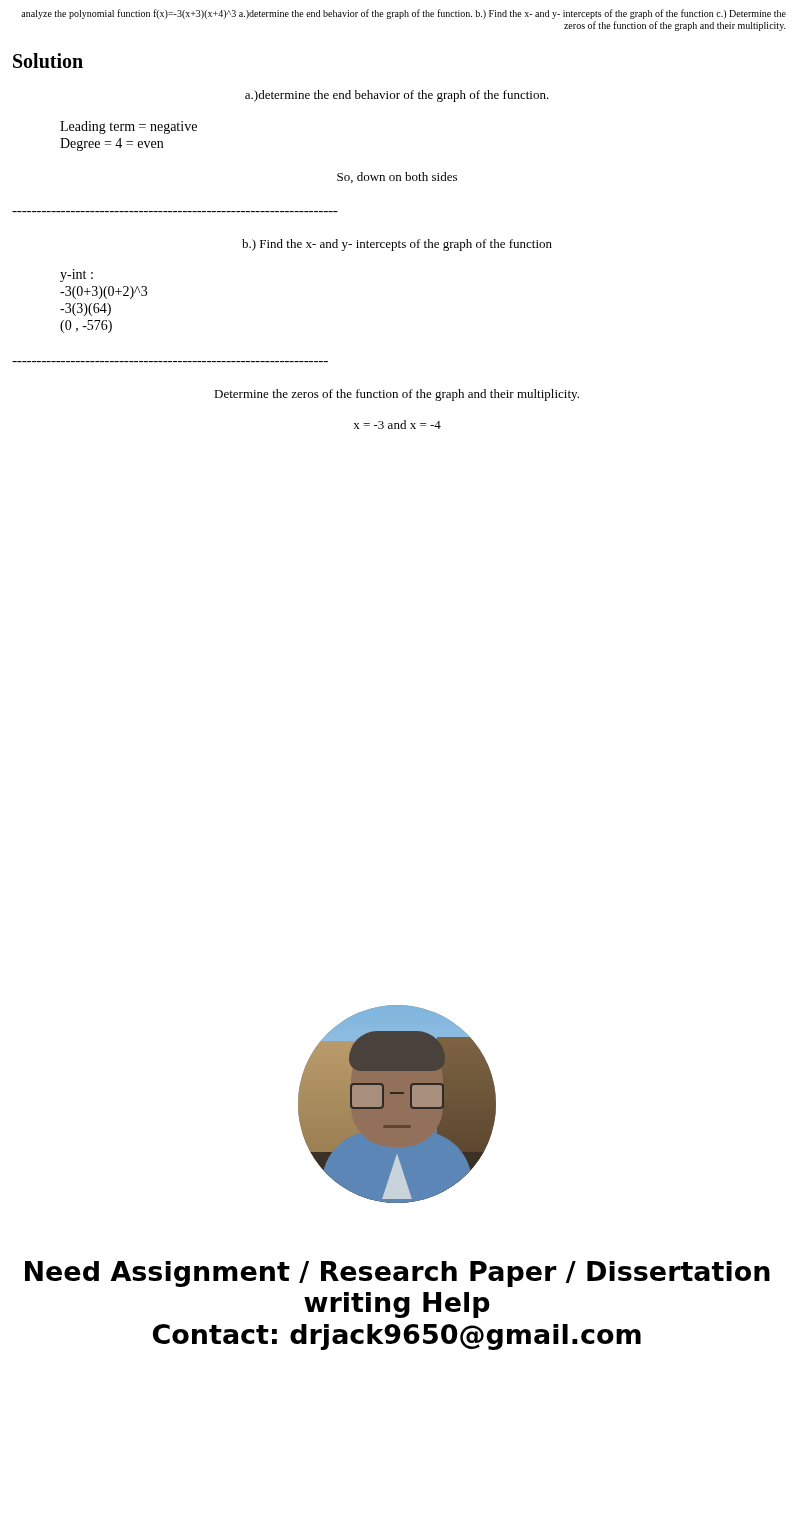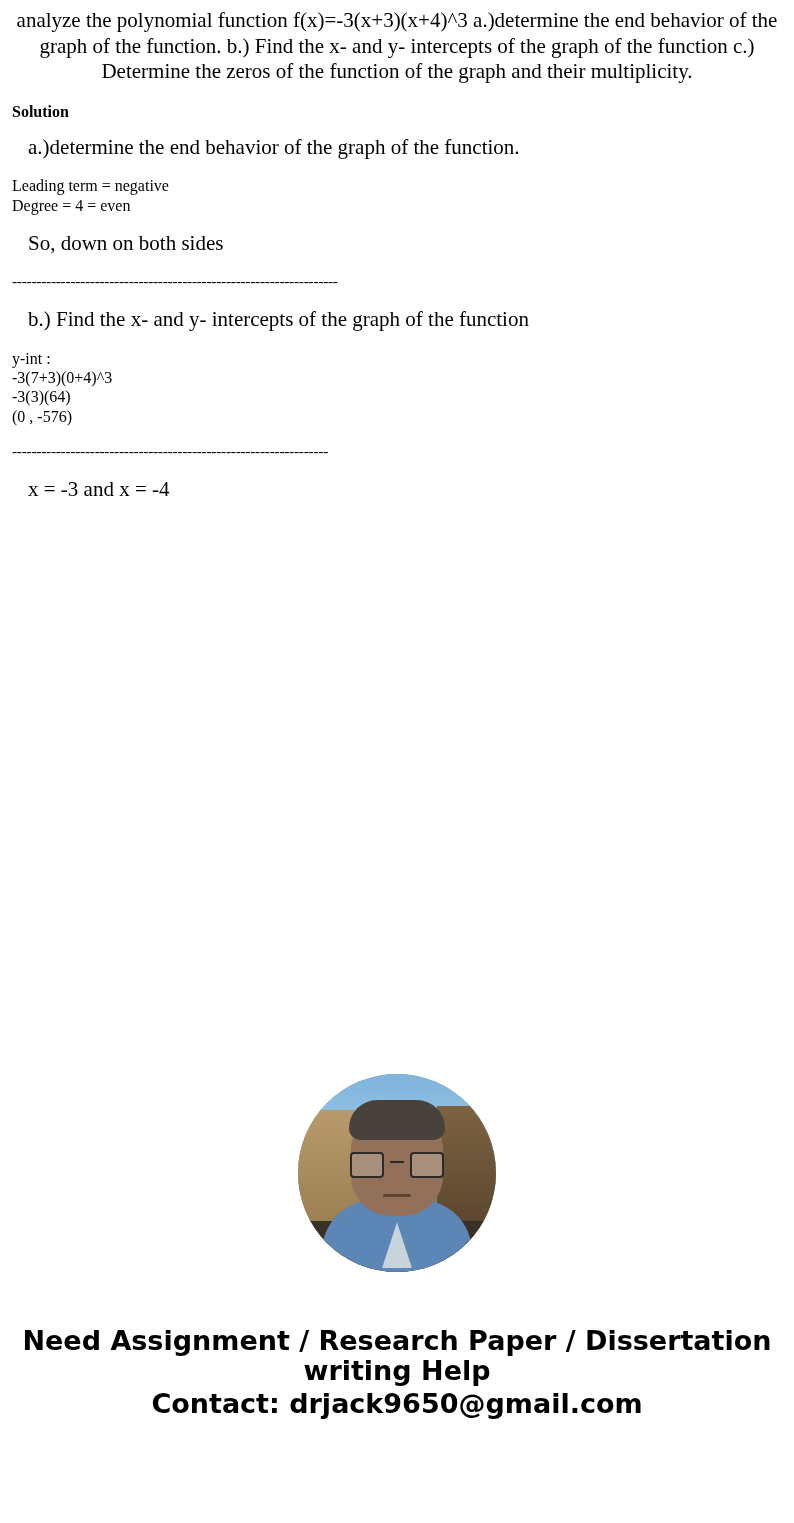--- a/index.html
+++ b/index.html
@@ -13,42 +13,44 @@
     font-family: "Liberation Serif", serif;
     color: #000000;
     position: relative;
   }
   .page {
     padding: 8px 8px 0 8px;
     box-sizing: border-box;
     width: 794px;
   }
   .question {
-    font-size: 21px;
+    font-size: 10px;
     line-height: 1.22;
-    text-align: center;
+    text-align: right;
     margin: 0 0 12px 0;
   }
   h2.solution-heading {
     font-family: "Liberation Serif", serif;
-    font-size: 16px;
+    font-size: 20px;
     font-weight: bold;
     margin: 18px 0 14px 4px;
   }
   .para {
-    font-size: 21px;
+    font-size: 13px;
     line-height: 1.22;
-    margin: 0 0 16px 20px;
+    margin: 0 0 16px 0;
+    text-align: center;
   }
   .lines {
     margin: 0 0 16px 4px;
   }
   .lines div {
-    font-size: 16px;
+    font-size: 14px;
     line-height: 1.2;
+    margin-left: 48px;
   }
   .divider {
     font-size: 15.5px;
     line-height: 1.22;
     margin: 0 0 16px 4px;
     letter-spacing: -0.3px;
     white-space: nowrap;
     overflow: hidden;
   }
   .spacer {
@@ -206,27 +208,28 @@
 
   <p class="para">So, down on both sides</p>
 
   <div class="divider">-------------------------------------------------------------------</div>
 
   <p class="para">b.) Find the x- and y- intercepts of the graph of the function</p>
 
 
   <div class="lines">
     <div>y-int :</div>
-    <div>-3(7+3)(0+4)^3</div>
+    <div>-3(0+3)(0+2)^3</div>
     <div>-3(3)(64)</div>
     <div>(0 , -576)</div>
   </div>
 
   <div class="divider">-----------------------------------------------------------------</div>
 
+  <p class="para">Determine the zeros of the function of the graph and their multiplicity.</p>
 
   <p class="para">x = -3 and x = -4</p>
 
 
   <div class="spacer"></div>
 
   <div class="avatar-wrap">
     <div class="avatar">
       <div class="av-sky"></div>
       <div class="av-wall"></div>

